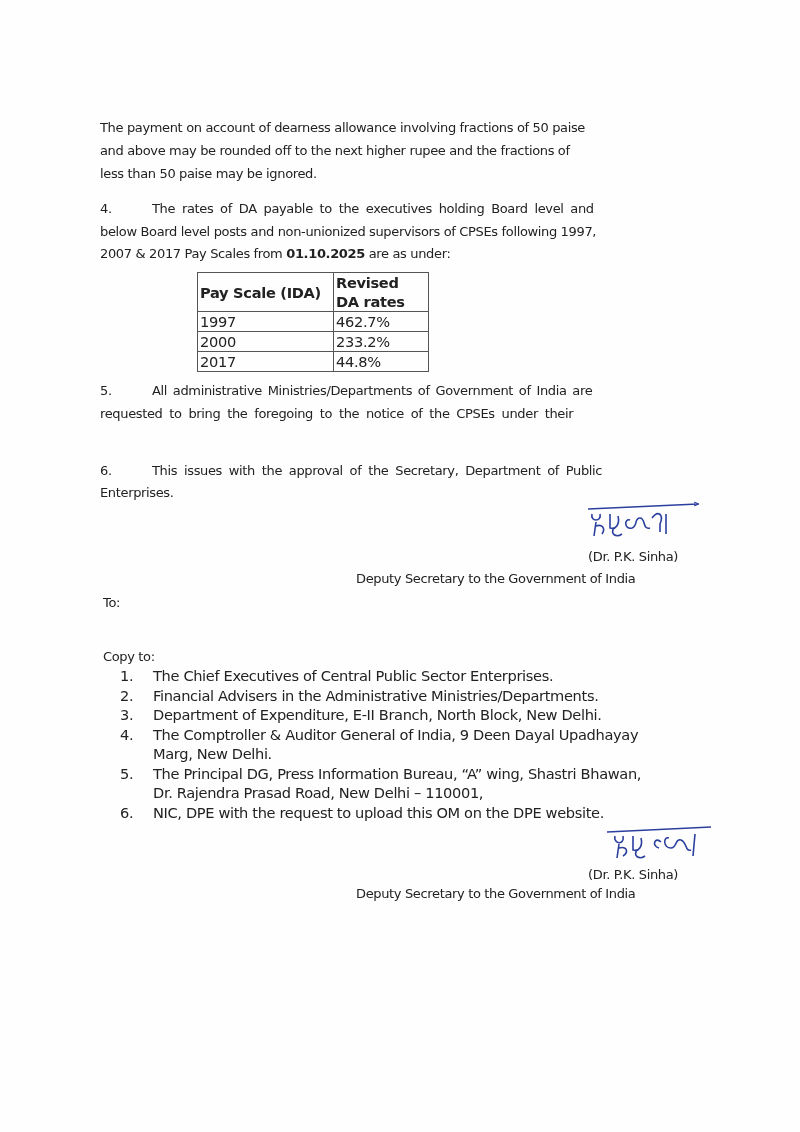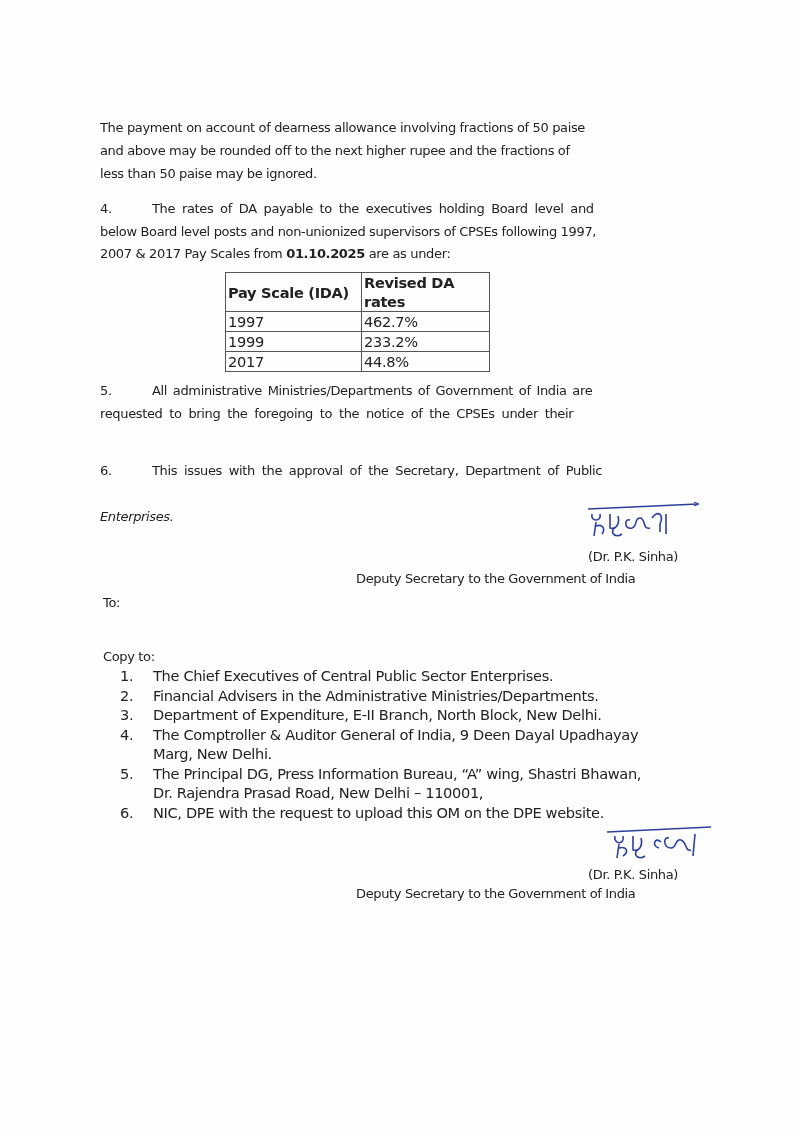--- a/index.html
+++ b/index.html
@@ -5,22 +5,22 @@
   html, body { margin: 0; padding: 0; background: #ffffff; }
   body {
     width: 800px; height: 1132px; position: relative; overflow: hidden;
     font-family: "DejaVu Sans", sans-serif; color: #222222;
   }
   .page { position: absolute; left: 0; top: 0; width: 800px; height: 1132px; background: #fefefe; }
   .txt { position: absolute; font-size: 13px; line-height: 21px; letter-spacing: -0.35px; white-space: nowrap; }
   b { font-weight: bold; }
 
   table.da-table {
-    position: absolute; left: 197px; top: 272px; width: 265px;
-    border-collapse: collapse; font-size: 14.6px; letter-spacing: -0.3px; margin-left: 28px;
+    position: absolute; left: 197px; top: 272px; width: 232px;
+    border-collapse: collapse; font-size: 14.6px; letter-spacing: -0.3px;
   }
   table.da-table td, table.da-table th {
     border: 1px solid #555555; padding: 0 2px; text-align: left; line-height: 19px;
   }
   table.da-table th { font-weight: bold; height: 21px; }
   table.da-table td { height: 19px; }
   table.da-table .c1 { width: 131px; }
 
   .sig { position: absolute; }
   .sig svg { display: block; }
@@ -51,37 +51,37 @@
         <th class="c1">Pay Scale (IDA)</th>
         <th>Revised DA rates</th>
       </tr>
     </thead>
     <tbody>
       <tr>
         <td>1997</td>
         <td>462.7%</td>
       </tr>
       <tr>
-        <td>1999</td>
+        <td>2000</td>
         <td>233.2%</td>
       </tr>
       <tr>
         <td>2017</td>
         <td>44.8%</td>
       </tr>
     </tbody>
   </table>
 
   <div class="txt" style="left:100px; top:380px;">5.</div>
   <div class="txt" style="left:152px; top:380px; word-spacing:2px;">All administrative Ministries/Departments of Government of India are</div>
   <div class="txt" style="left:100px; top:403px; word-spacing:3px;">requested to bring the foregoing to the notice of the CPSEs under their</div>
 
   <div class="txt" style="left:100px; top:460px;">6.</div>
   <div class="txt" style="left:152px; top:460px; word-spacing:3px;">This issues with the approval of the Secretary, Department of Public</div>
-  <div class="txt" style="left:100px; top:506px;font-style:italic;">Enterprises.</div>
+  <div class="txt" style="left:100px; top:482px;">Enterprises.</div>
 
   <div class="sig" style="left:580px; top:500px;">
     <svg width="120" height="42" viewBox="0 0 120 42">
       <path d="M8 9 L118 4" stroke="#2b3f9e" stroke-width="1.4" fill="none"></path>
       <path d="M114 2 L119 4 L114 6" stroke="#2b3f9e" stroke-width="1" fill="none"></path>
       <path d="M12 14 C10 22, 22 22, 20 14 M16 22 L14 36 M16 26 C22 24, 26 28, 22 34" stroke="#2b3f9e" stroke-width="1.6" fill="none"></path>
       <path d="M30 14 L30 28 C36 30, 40 24, 38 16 M34 28 C30 34, 36 38, 42 34" stroke="#2b3f9e" stroke-width="1.6" fill="none"></path>
       <path d="M50 20 C44 18, 44 30, 52 28 C58 26, 54 18, 60 18 C66 18, 62 30, 70 28" stroke="#2b3f9e" stroke-width="1.6" fill="none"></path>
       <path d="M72 18 C78 10, 84 14, 80 24 L80 32 M86 14 L86 34" stroke="#2b3f9e" stroke-width="1.6" fill="none"></path>
     </svg>

